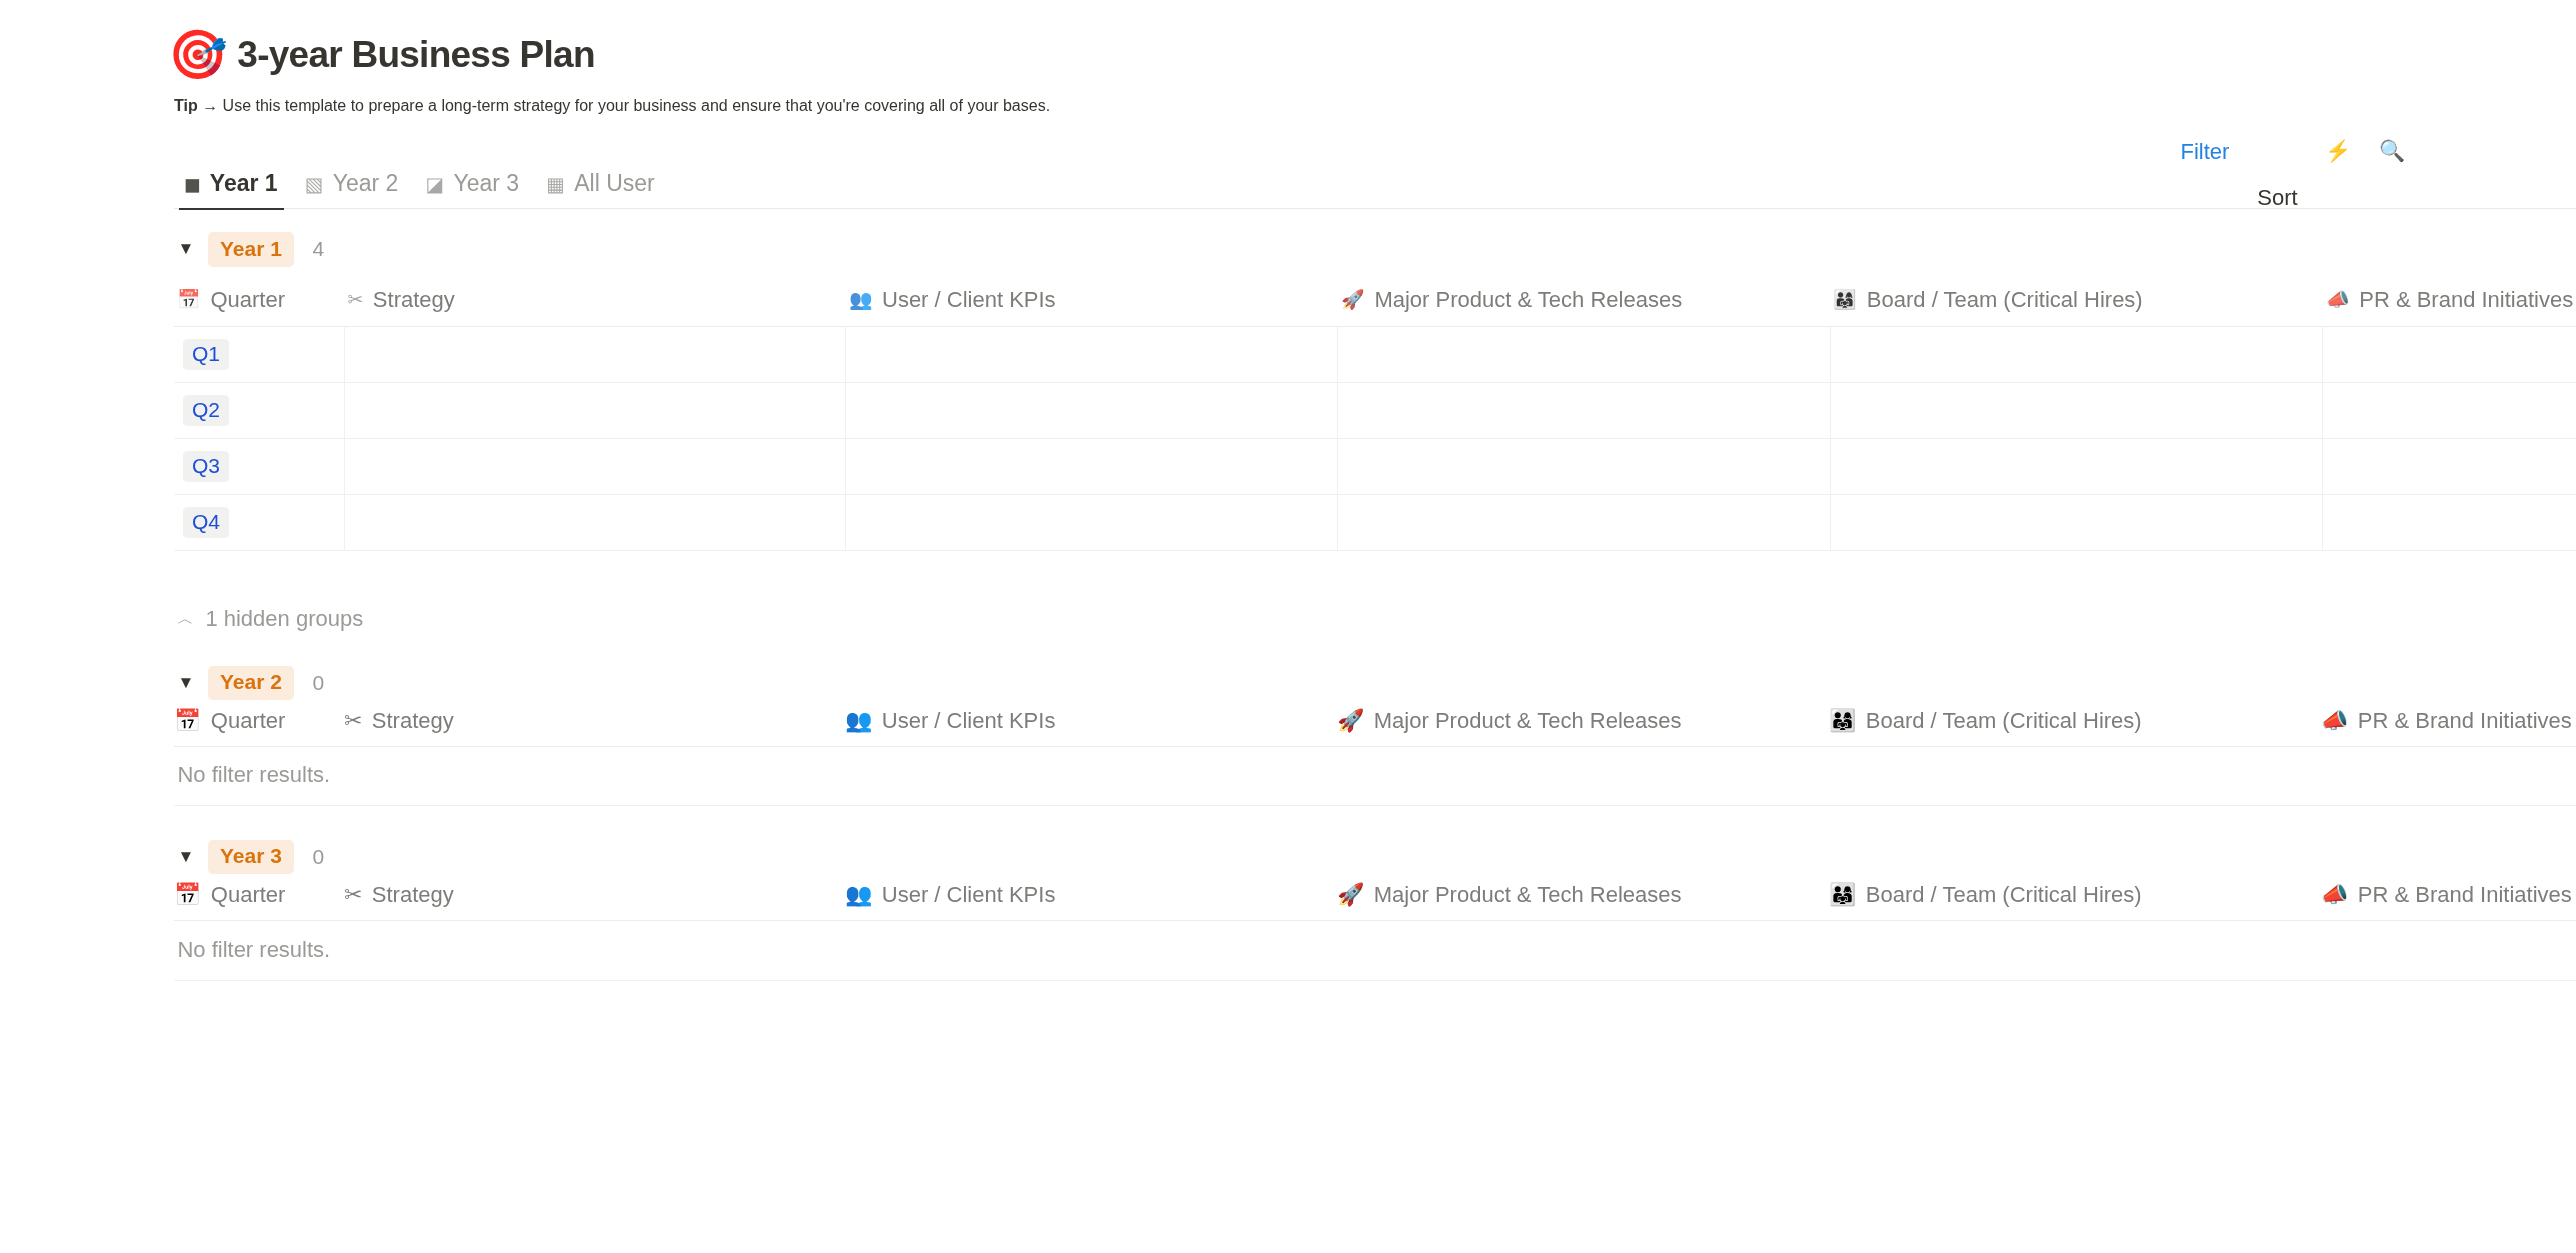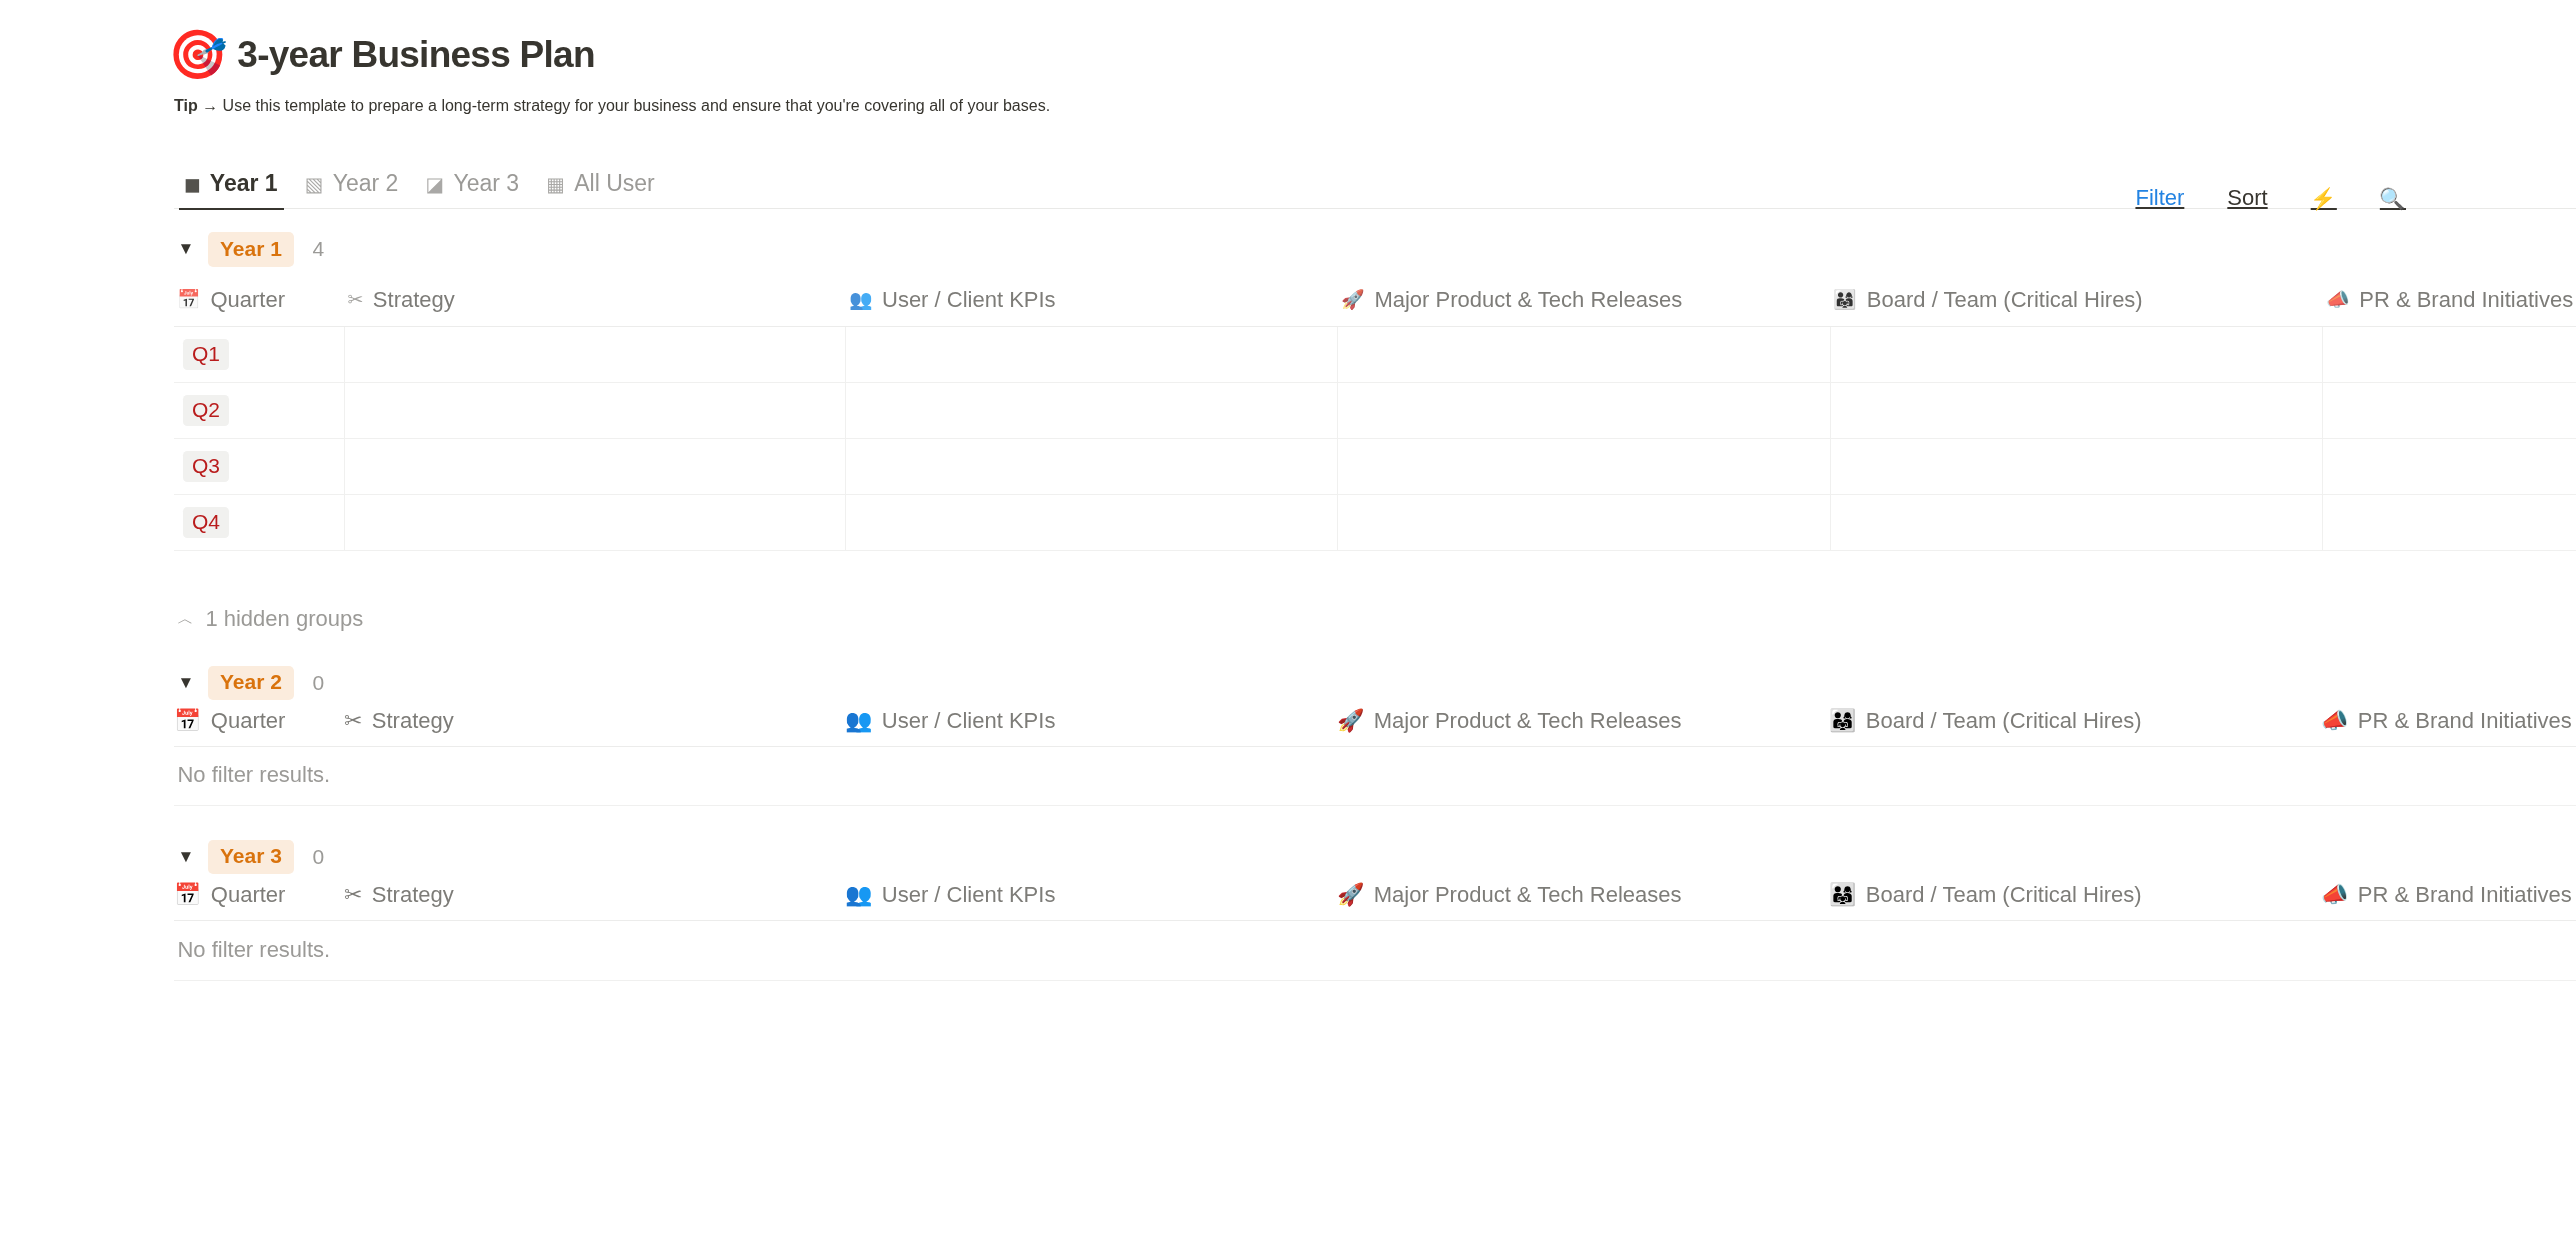--- a/index.html
+++ b/index.html
@@ -102,26 +102,25 @@
   }
   .tab-icon {
     font-size: 19.6px;
     line-height: 1;
     opacity: .85;
     display: inline-flex;
     align-items: center;
   }
   .tab-tools {
     display: flex;
-    align-items: flex-end;
-    gap: 43px;
+    align-items: flex-start;
+    gap: 28px;
     padding-bottom: 12px;
     font-size: 22px;
     color: #37352f;
-    text-decoration: underline;
   }
   .tool-filter { color: #2383e2; cursor: pointer; }
   .tool-sort { color: #37352f; cursor: pointer; margin-top: 46px; }
   .tool-icon { color: #787774; cursor: pointer; font-size: 21px; }
 
   
   .group { margin-top: 22px; }
   .group-head {
     display: flex;
     align-items: center;
@@ -192,21 +191,21 @@
   table.grid td.first-col {
     border-left: none;
   }
   table.grid tr td:last-child { border-right: none; }
   .cell-chip {
     display: inline-block;
     background: #f1f1ef;
     border-radius: 4.3px;
     padding: 2.6px 9.4px 4.3px;
     font-size: 21px;
-    color: #b91c1c;
+    color: #1d4ed8;
   }
   .col-q { width: 170px; }
   .col-strategy { width: 501px; }
   .col-kpi { width: 492px; }
   .col-releases { width: 492px; }
   .col-board { width: 492px; }
   .col-pr { width: 262px; }
 
   
   .hidden-groups {

